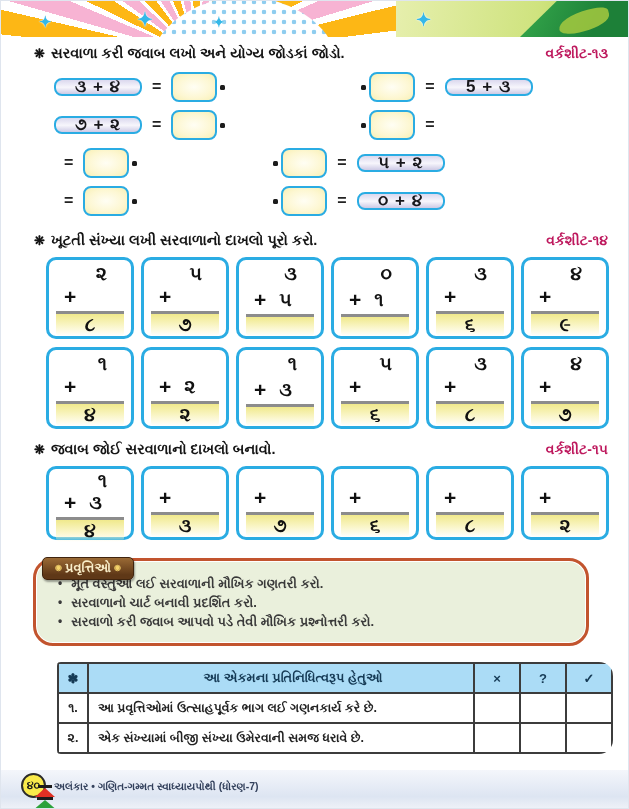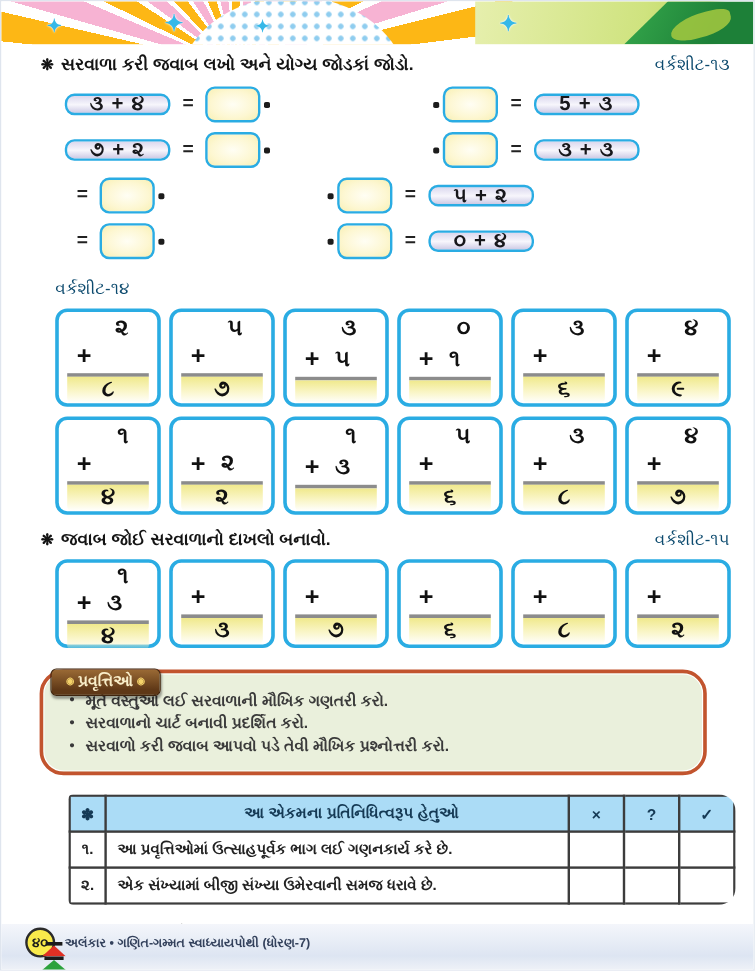--- a/index.html
+++ b/index.html
@@ -24,21 +24,21 @@
     background: linear-gradient(115deg,#36a94c 0%, #1d8038 70%);
     clip-path: polygon(34% 0, 100% 0, 100% 100%, 0 100%); }
   .leaf { position:absolute; right:18px; top:10px; width:52px; height:20px;
     background:#a6c93f; border-radius:70% 30% 60% 40%; transform:rotate(-14deg); opacity:.85; }
 
   
   .sec-head { display:flex; justify-content:space-between; align-items:baseline;
     padding:0 16px 0 33px; margin-top:8px; }
   .sec-title { font-size:14.5px; font-weight:bold; color:#141414; }
   .sec-bullet { margin-right:6px; font-size:13px; }
-  .ws-label { font-size:14px; font-weight:normal; color:#0c4a6e; margin-right:4px;margin-left:12px; }
+  .ws-label { font-size:14px; font-weight:bold; color:#be185d; margin-right:4px; }
 
   
   .match { margin:6px 0 0 53px; }
   .match-row { display:flex; align-items:center; height:38px; }
   .eq-box { width:88px; height:18px; border:2.5px solid #2aace3; border-radius:8px;
     background:linear-gradient(180deg,#dbd8ee 0%, #f7f6fc 52%, #cdcae5 100%);
     display:flex; align-items:center; justify-content:center;
     font-size:17px; font-weight:bold; color:#17171b; letter-spacing:1px; }
   .eq-sign { margin:0 10px; font-size:16px; font-weight:bold; color:#222; }
   .ans-box { width:46px; height:30px; border:2.5px solid #2aace3; border-radius:8px;
@@ -145,21 +145,20 @@
     </div>
     <div class="match-row">
       <div class="eq-box">૭ + ૨</div>
       <span class="eq-sign">=</span>
       <div class="ans-box"></div>
       <div class="dot l"></div>
       <div class="match-spacer"></div>
       <div class="dot r"></div>
       <div class="ans-box"></div>
       <span class="eq-sign">=</span>
-      <div class="eq-box">૩ + ૩</div>
     </div>
     <div class="match-row">
       <span class="eq-sign">=</span>
       <div class="ans-box"></div>
       <div class="dot l"></div>
       <div class="match-spacer"></div>
       <div class="dot r"></div>
       <div class="ans-box"></div>
       <span class="eq-sign">=</span>
       <div class="eq-box">૫ + ૨</div>
@@ -170,20 +169,21 @@
       <div class="dot l"></div>
       <div class="match-spacer"></div>
       <div class="dot r"></div>
       <div class="ans-box"></div>
       <span class="eq-sign">=</span>
       <div class="eq-box">૦ + ૪</div>
     </div>
   </div>
 
   <div class="sec-head" style="margin-top:12px;">
+    <div class="sec-title"><span class="sec-bullet">❋</span><span>ખૂટતી સંખ્યા લખી સરવાળાનો દાખલો પૂરો કરો.</span></div>
     <div class="ws-label">વર્કશીટ-૧૪</div>
   </div>
 
   <div class="grid">
     <div class="cell">
       <div class="c-top">૨</div>
       <div class="c-mid">
           <span>+</span>
           <span class="c-add"></span>
         </div>

